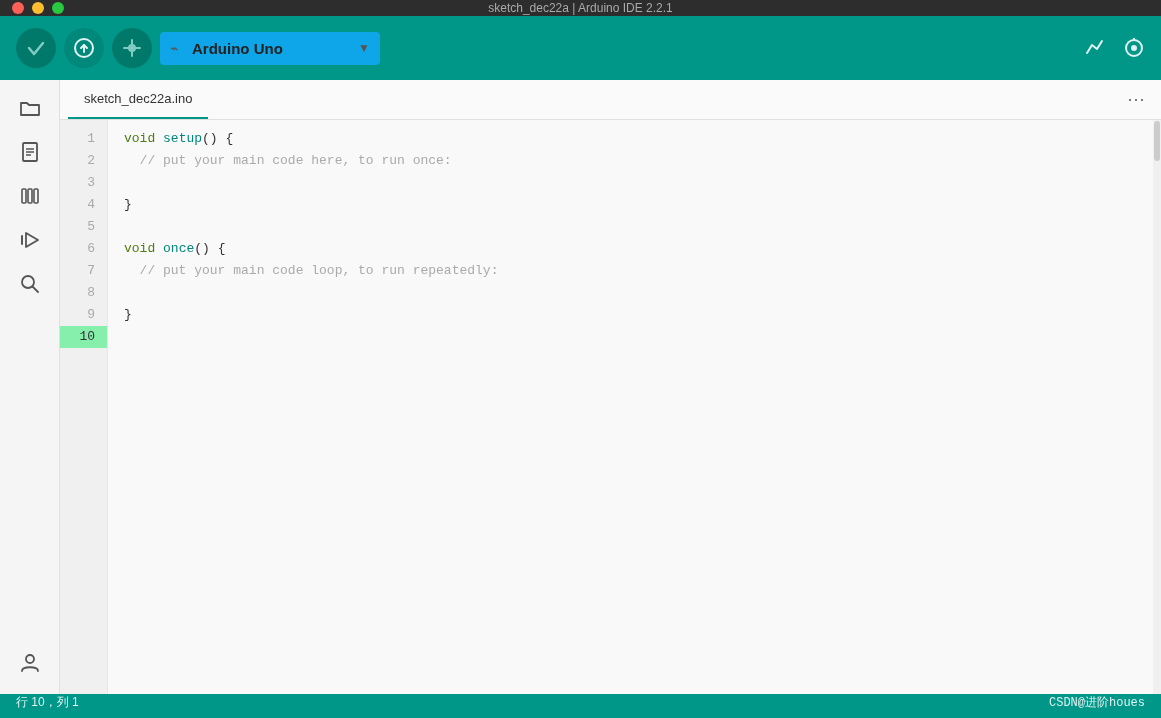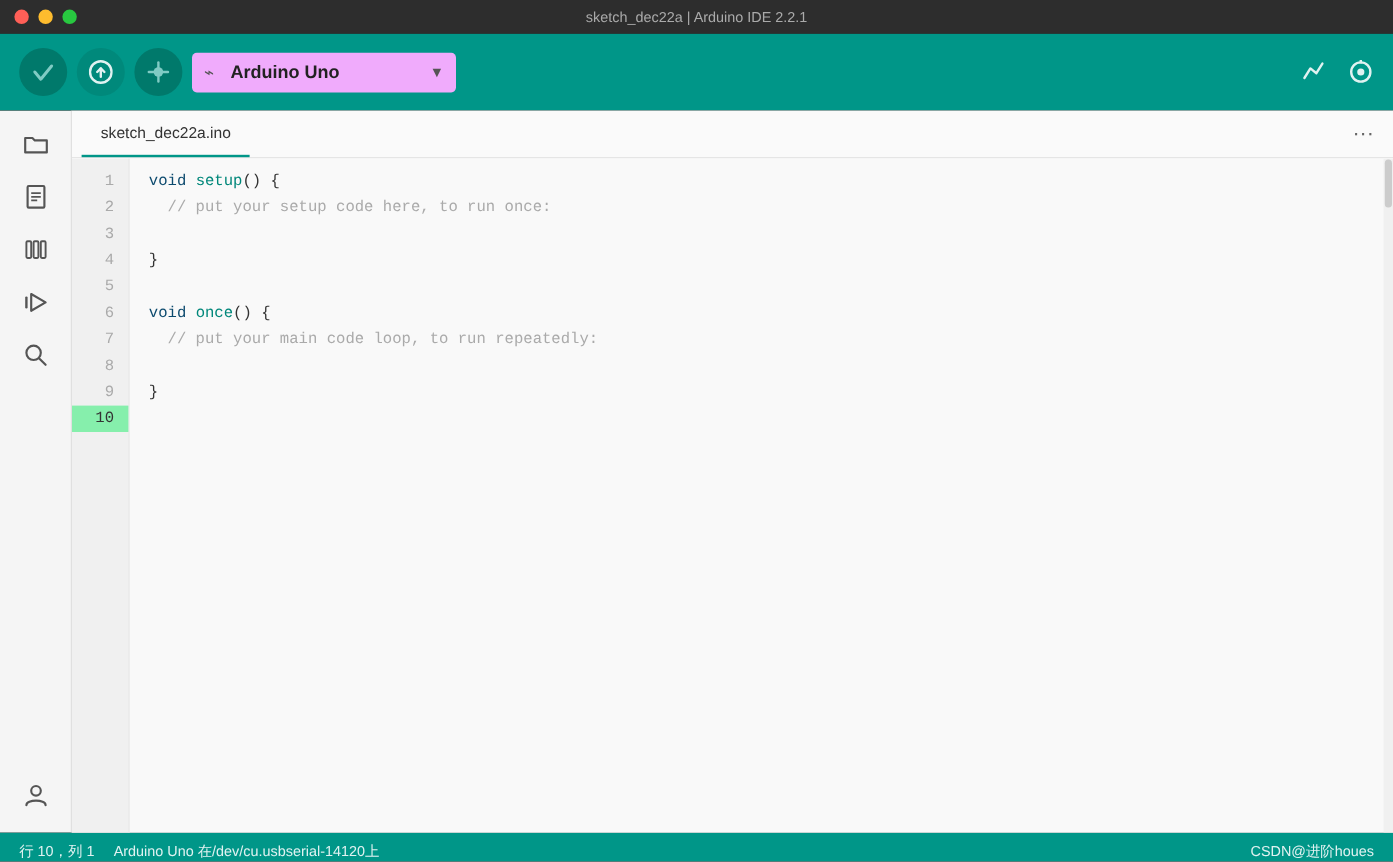--- a/index.html
+++ b/index.html
@@ -8,21 +8,21 @@
       height: 718px;
       font-family: -apple-system, BlinkMacSystemFont, 'Segoe UI', sans-serif;
       background: #1e1e1e;
       overflow: hidden;
       display: flex;
       flex-direction: column;
     }
 
     
     .title-bar {
-      height: 28px;
+      height: 16px;
       background: #2d2d2d;
       display: flex;
       align-items: center;
       justify-content: center;
       position: relative;
       -webkit-app-region: drag;
     }
     .title-bar-controls {
       position: absolute;
       left: 12px;
@@ -71,21 +71,21 @@
       align-items: center;
     }
     .board-selector-wrapper .usb-icon {
       position: absolute;
       left: 10px;
       color: #555;
       font-size: 14px;
       pointer-events: none;
     }
     .board-selector-wrapper select {
-      background: #f0abfc;
+      background: #0ea5e9;
       border: none;
       border-radius: 4px;
       padding: 8px 36px 8px 32px;
       font-size: 15px;
       font-weight: 600;
       color: #222;
       cursor: pointer;
       appearance: none;
       -webkit-appearance: none;
       min-width: 220px;
@@ -216,21 +216,21 @@
     .code-content {
       flex: 1;
       padding: 8px 0 8px 16px;
       font-family: 'Monaco', 'Menlo', 'Courier New', monospace;
       font-size: 13px;
       line-height: 22px;
       color: #333;
       white-space: pre;
       overflow: auto;
     }
-    .kw { color: #0c4a6e; font-weight: normal; }
+    .kw { color: #4d7c0f; font-weight: normal; }
     .fn { color: #00877a; font-weight: normal; }
     .cm { color: #aaa; }
     .brace { color: #333; }
     .scrollbar-v {
       width: 8px;
       background: #f0f0f0;
       position: absolute;
       right: 0;
       top: 0;
       bottom: 0;
@@ -241,31 +241,32 @@
       height: 40px;
       background: #ccc;
       border-radius: 3px;
     }
 
     
     .status-bar {
       height: 24px;
       background: #009688;
       display: flex;
-      align-items: flex-end;
+      align-items: flex-start;
       padding: 0 16px;
       color: #e0f2f1;
       font-size: 12px;
       gap: 16px;
     }
     .status-bar-right {
       margin-left: auto;
       display: flex;
       gap: 24px;
       align-items: center;
+      font-family: Liberation Mono, monospace;
     }
   </style>
 </head>
 <body>
 
 <div class="title-bar">
   <div class="title-bar-controls">
     <div class="traffic-light tl-close"></div>
     <div class="traffic-light tl-min"></div>
     <div class="traffic-light tl-max"></div>
@@ -379,33 +380,32 @@
         <div class="line-number">3</div>
         <div class="line-number">4</div>
         <div class="line-number">5</div>
         <div class="line-number">6</div>
         <div class="line-number">7</div>
         <div class="line-number">8</div>
         <div class="line-number">9</div>
         <div class="line-number active">10</div>
       </div>
       <div class="code-content"><span class="kw">void</span> <span class="fn">setup</span><span class="brace">() {</span>
-  <span class="cm">// put your setup code here, to run once:</span>
+  <span class="cm">// put your main code here, to run once:</span>
 
 <span class="brace">}</span>
 
 <span class="kw">void</span> <span class="fn">once</span><span class="brace">() {</span>
   <span class="cm">// put your main code loop, to run repeatedly:</span>
 
 <span class="brace">}</span>
 </div>
       <div class="scrollbar-v">
         <div class="scrollbar-thumb"></div>
       </div>
     </div>
   </div>
 </div>
 
 <div class="status-bar">
   <span>行 10，列 1</span>
-  <span>Arduino Uno 在/dev/cu.usbserial-14120上</span>
   <span class="status-bar-right">CSDN@进阶houes</span>
 </div>
 
 </body></html>

